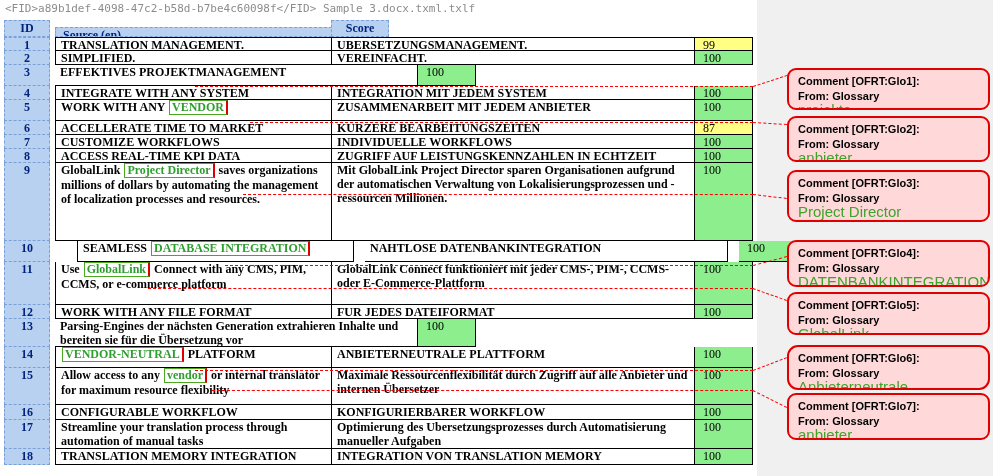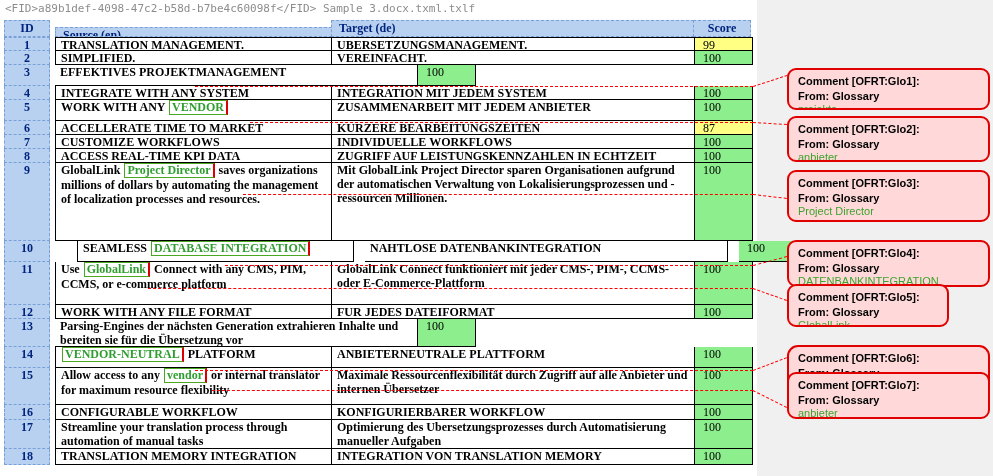--- a/index.html
+++ b/index.html
@@ -34,35 +34,34 @@
   .term{display:inline-block;color:#2e9e2e;border:1px solid #49a81f;border-right:2px solid #dd0000;
         padding:0 2px;line-height:13px;margin:0 1px;}
   .hline{position:absolute;height:0;border-top:1px dashed #ff0000;z-index:6;pointer-events:none;}
   .diag{position:absolute;height:0;border-top:1px dashed #ff0000;transform-origin:0 0;z-index:6;
         pointer-events:none;}
   .comment{position:absolute;background:#ffd9d9;border:2px solid #e00000;border-radius:9px;
         box-sizing:border-box;padding:4px 9px;font-family:"Liberation Sans",sans-serif;z-index:4;
         overflow:hidden;}
   .cm-label{font-weight:bold;font-size:11px;color:#000;line-height:15px;white-space:nowrap;}
   .cm-from{font-weight:bold;font-size:11px;color:#000;line-height:14px;white-space:nowrap;}
-  .cm-term{font-size:11px;color:#3da32d;line-height:13px;white-space:nowrap;}
+  .cm-term{font-size:15px;color:#3da32d;line-height:13px;white-space:nowrap;}
 </style>
 </head>
 <body>
 
 <div class="wrap">
   <div class="gray-panel"></div>
 
   <div class="title">&lt;FID&gt;a89b1def-4098-47c2-b58d-b7be4c60098f&lt;/FID&gt; Sample 3.docx.txml.txlf</div>
 
   <div class="grid">
     <div class="trow hrow" style="height:17px">
       <div class="hc hc-id">ID</div>
       <div class="hc hc-src">Source (en)</div>
-      <div class="hc hc-tgt">Target (de)</div>
       <div class="hc hc-score">Score</div>
     </div>
     <div class="tbody">
         <div class="trow" style="height: 14px;">
           <div class="c-id">1</div>
           <div class="c-gap"></div>
           <div class="c-src">TRANSLATION MANAGEMENT.</div>
           <div class="c-tgt">UBERSETZUNGSMANAGEMENT.</div>
           <div class="c-score yellow">99</div>
         </div>
@@ -200,31 +199,31 @@
       <div class="comment" style="left: 787px; top: 170px; width: 203px; height: 52px;">
         <div class="cm-label">Comment [OFRT:Glo3]:</div>
         <div class="cm-from">From: Glossary</div>
         <div class="cm-term">Project Director</div>
       </div>
       <div class="comment" style="left: 787px; top: 240px; width: 203px; height: 47px;">
         <div class="cm-label">Comment [OFRT:Glo4]:</div>
         <div class="cm-from">From: Glossary</div>
         <div class="cm-term">DATENBANKINTEGRATION</div>
       </div>
-      <div class="comment" style="left: 787px; top: 284px; width: 162px; height: 43px;">
+      <div class="comment" style="left: 787px; top: 292px; width: 203px; height: 43px;">
         <div class="cm-label">Comment [OFRT:Glo5]:</div>
         <div class="cm-from">From: Glossary</div>
         <div class="cm-term">GlobalLink</div>
       </div>
       <div class="comment" style="left: 787px; top: 345px; width: 203px; height: 45px; border-radius: 11px;">
         <div class="cm-label">Comment [OFRT:Glo6]:</div>
         <div class="cm-from">From: Glossary</div>
         <div class="cm-term">Anbieterneutrale</div>
       </div>
-      <div class="comment" style="left: 787px; top: 372px; width: 203px; height: 47px;">
+      <div class="comment" style="left: 787px; top: 393px; width: 203px; height: 47px;">
         <div class="cm-label">Comment [OFRT:Glo7]:</div>
         <div class="cm-from">From: Glossary</div>
         <div class="cm-term">anbieter</div>
       </div>
     </div>
   <div>
       <div class="hline" style="left: 195px; top: 86px; width: 558px;"></div>
       <div class="hline" style="left: 250px; top: 122px; width: 503px;"></div>
       <div class="hline" style="left: 243px; top: 194px; width: 510px;"></div>
       <div class="hline" style="left: 225px; top: 265px; width: 528px;"></div>

